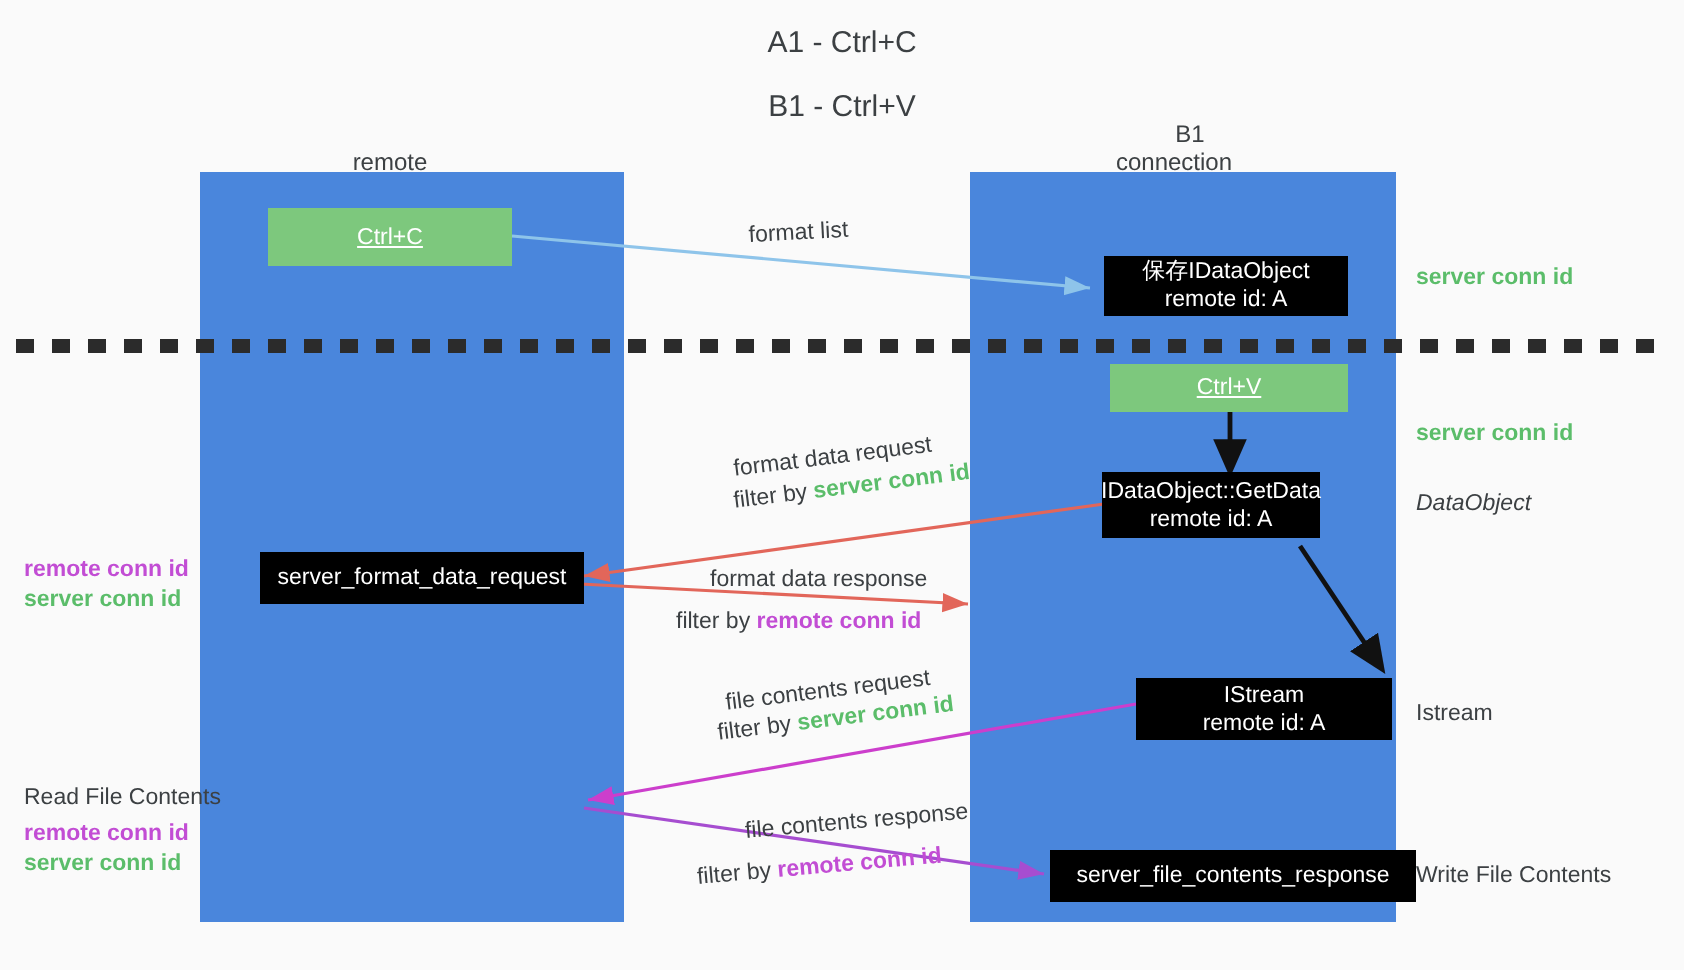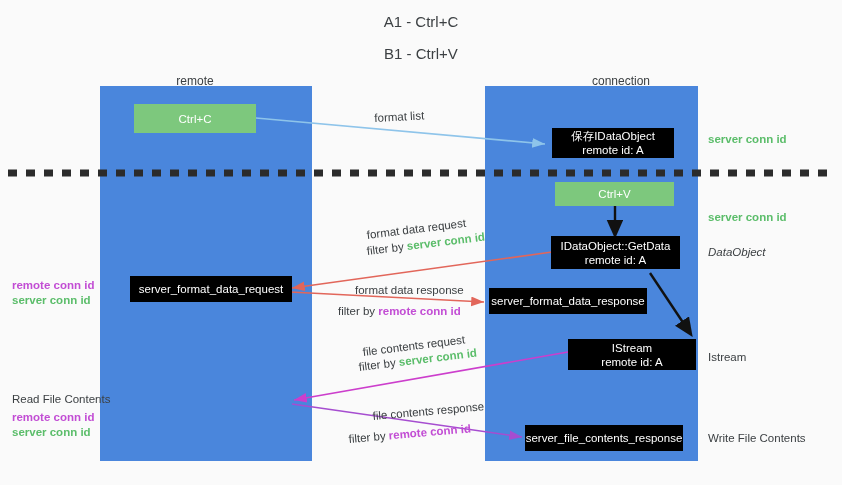--- a/index.html
+++ b/index.html
@@ -47,21 +47,21 @@
     box-sizing: border-box;
     display: flex;
     flex-direction: column;
     align-items: center;
     justify-content: center;
     color: #ffffff;
     font-size: 11.5px;
     line-height: 14px;
     text-align: center;
   }
-  .box.green { background: #7dc87d; }
+  .box.green { background: #7dc87d; text-decoration: underline; }
   .box.orange { background: #000000; }
   .lbl {
     position: absolute;
     font-size: 11.5px;
     color: #3c4043;
     line-height: 15px;
     white-space: nowrap;
   }
   .lbl.green-t { color: #5bbd6a; font-weight: bold; }
   .edge-label {
@@ -81,21 +81,22 @@
 </head>
 <body>
 
 <div id="canvas">
 
   <div class="title" style="top:12px;">A1 - Ctrl+C</div>
   <div class="title" style="top:44px;">B1 - Ctrl+V</div>
 
   <div class="col-head" style="left:120px; top:60px; width:150px;margin-top:26px;">A1</div>
   <div class="col-head" style="left:120px; top:74px; width:150px;">remote</div>
-  <div class="col-head" style="left:546px; top:74px; width:150px;">connection</div>
+  <div class="col-head" style="left:520px; top:60px; width:150px;">B1</div>
+  <div class="col-head" style="left:512px; top:74px; width:150px;">connection</div>
 
   <div class="col" style="left:100px; top:86px; width:212px; height:375px;"></div>
   <div class="col" style="left:485px; top:86px; width:213px; height:375px;"></div>
 
   <svg class="layer">
     <defs>
       <marker id="ah-blue" markerWidth="9" markerHeight="9" refX="8" refY="3" orient="auto">
         <path d="M0,0 L8,3 L0,6 z" fill="#8ec4ea"></path>
       </marker>
       <marker id="ah-red" markerWidth="9" markerHeight="9" refX="8" refY="3" orient="auto">
@@ -140,35 +141,32 @@
 
   <div class="box orange" style="left:552px; top:128px; width:122px; height:30px;">
     <span>保存IDataObject</span>
     <span>remote id: A</span>
   </div>
 
   <div class="box green" style="left:555px; top:182px; width:119px; height:24px;">
     <span>Ctrl+V</span>
   </div>
 
-  <div class="box orange" style="left:551px; top:236px; width:129px; height:33px;">
+  <div class="box orange" style="left:551px; top:236px; width:109px; height:33px;">
     <span>IDataObject::GetData</span>
     <span>remote id: A</span>
   </div>
 
-  <div class="box orange" style="left:489px; top:288px; width:158px; height:26px;">
-    <span>server_format_data_response</span>
-  </div>
 
   <div class="box orange" style="left:568px; top:339px; width:128px; height:31px;">
     <span>IStream</span>
     <span>remote id: A</span>
   </div>
 
-  <div class="box orange" style="left:525px; top:425px; width:158px; height:26px;">
+  <div class="box orange" style="left:525px; top:425px; width:183px; height:26px;">
     <span>server_file_contents_response</span>
   </div>
 
   <div class="edge-label" style="left:374px; top:111px; transform: rotate(-3deg);">format list</div>
 
   <div class="edge-label" style="left:366px; top:228px; transform: rotate(-7deg);">format data request</div>
   <div class="edge-label" style="left:366px; top:244px; transform: rotate(-7deg);"><span>filter by </span><b class="g">server conn id</b></div>
 
   <div class="edge-label" style="left:355px; top:283px;">format data response</div>
   <div class="edge-label" style="left:338px; top:304px;"><span>filter by </span><b class="p">remote conn id</b></div>

